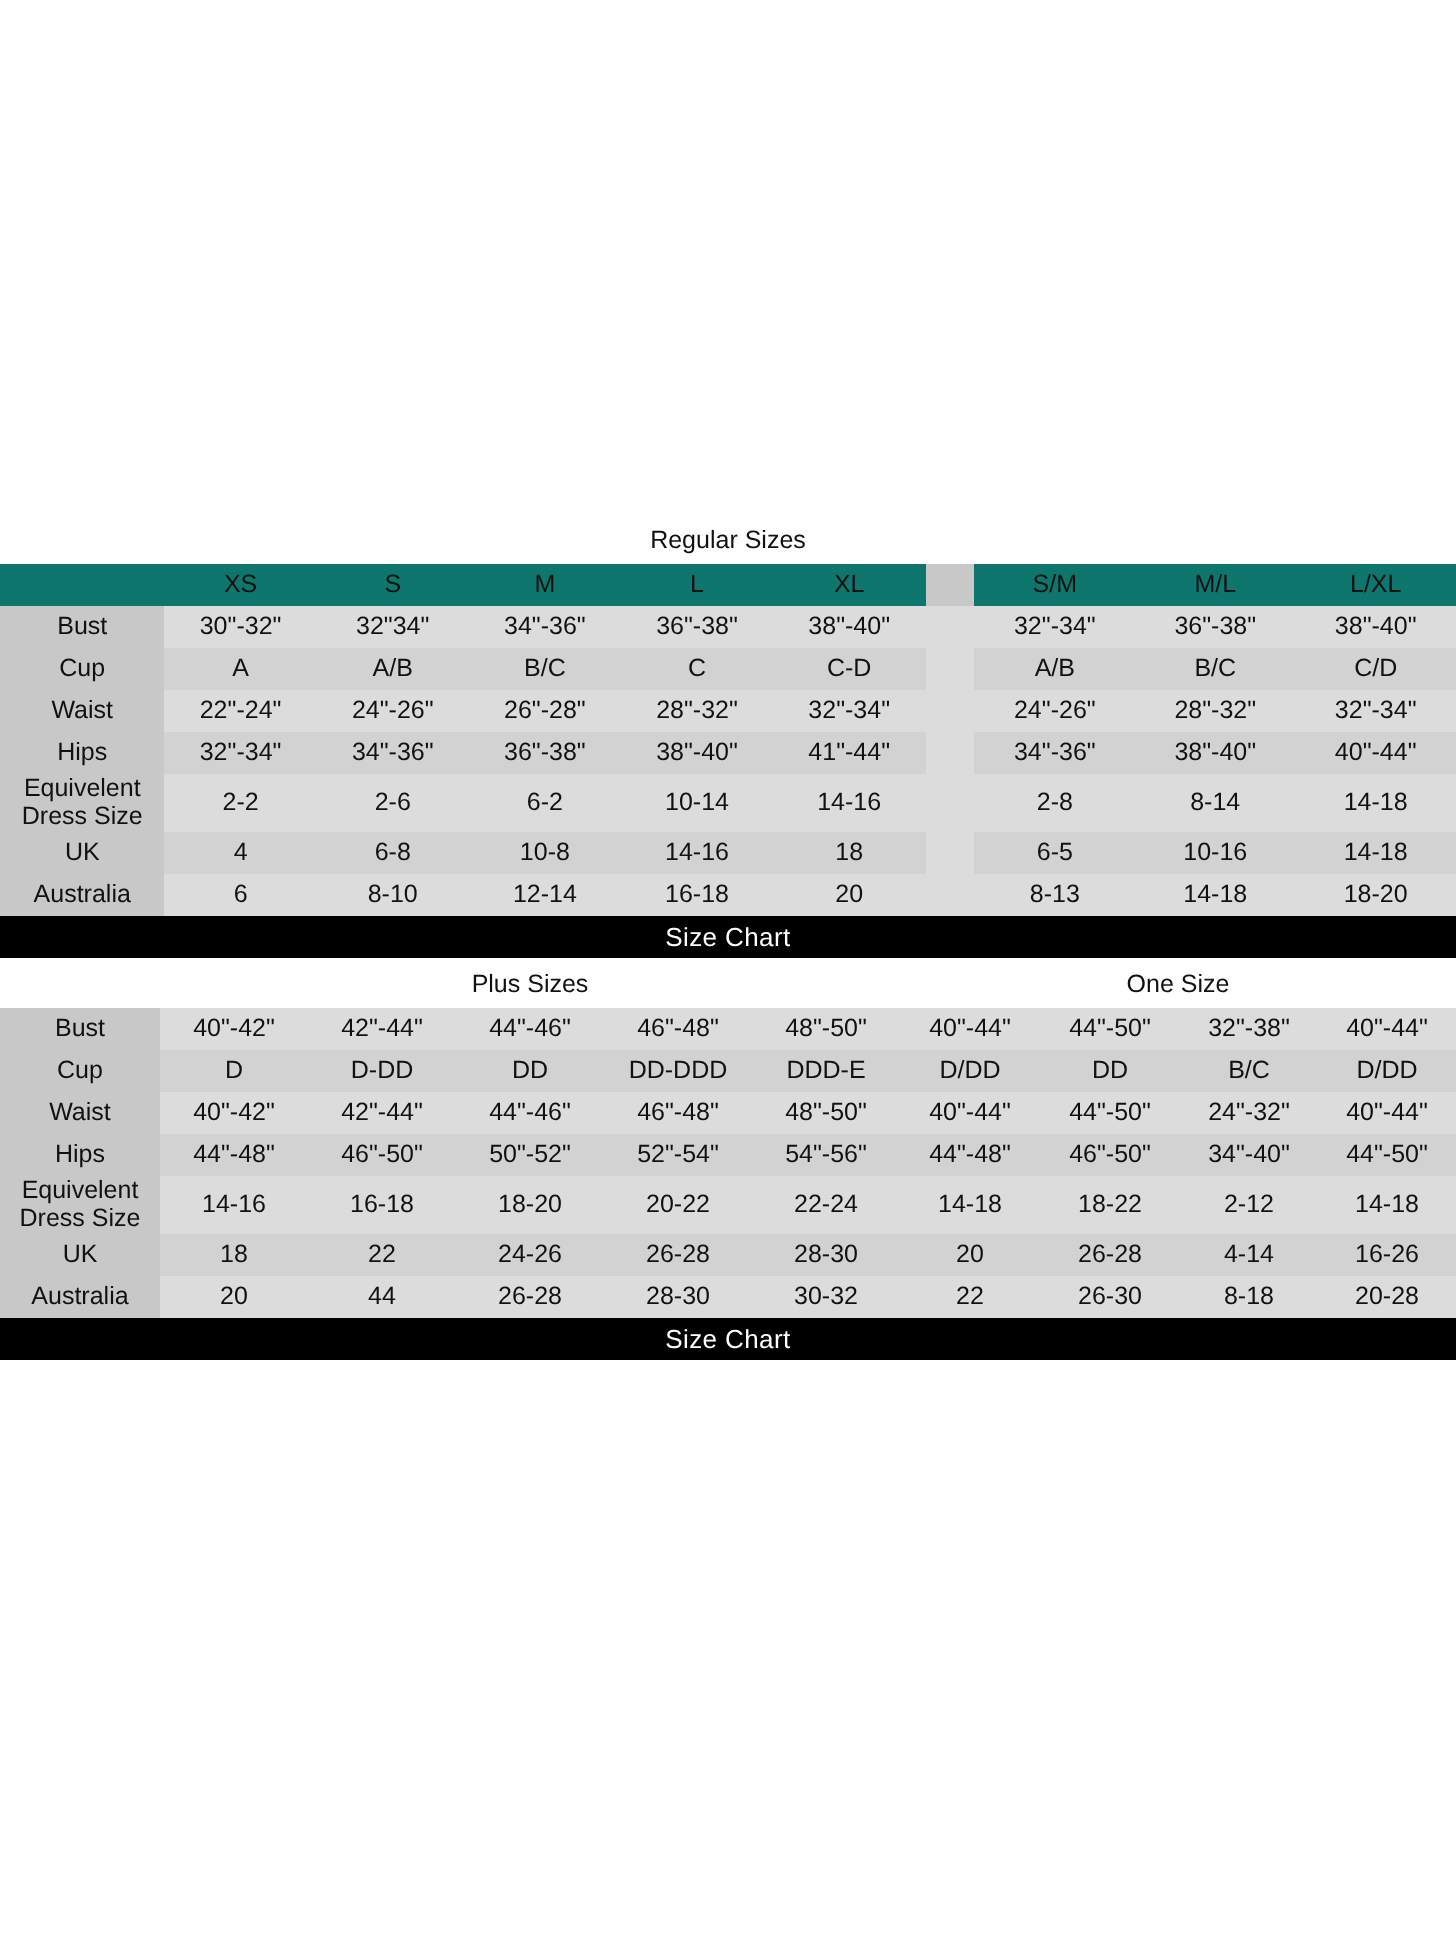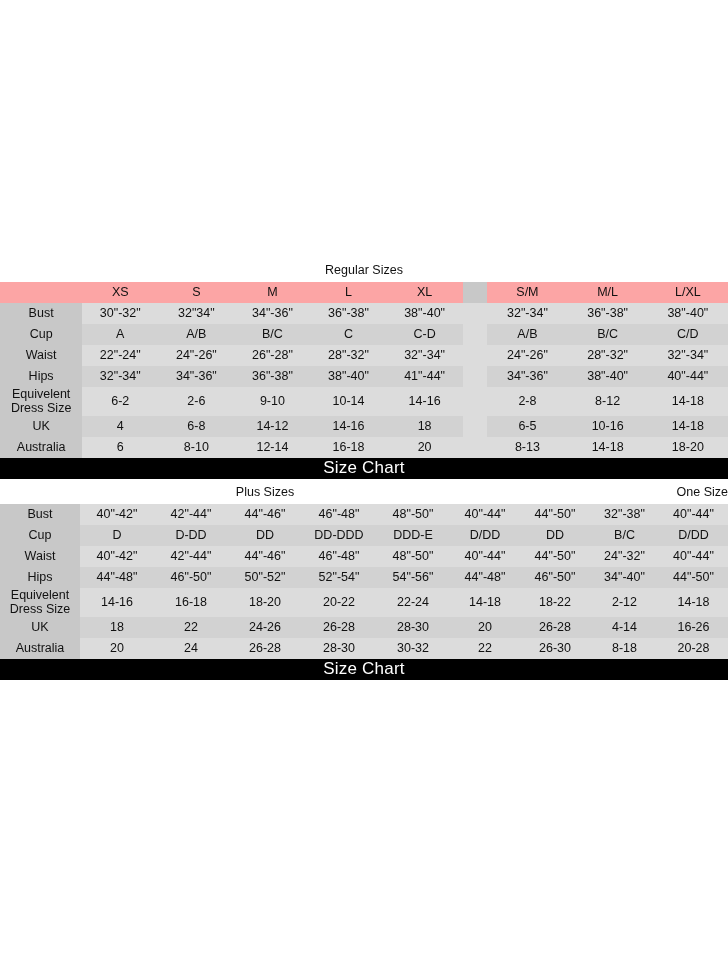--- a/index.html
+++ b/index.html
@@ -51,21 +51,21 @@
   table.size-table td {
     text-align: center;
     vertical-align: middle;
     font-size: 12.5px;
     line-height: 1.15;
     padding: 0;
     height: 21px;
     color: #111111;
   }
   .hdr-row td {
-    background: #fca5a5;
+    background: #0f766e;
     color: #333333;
     font-size: 12.5px;
     height: 20px;
   }
   .rowlabel {
     background: #c8c8c8;
     color: #3a3a3a;
     font-size: 12.5px;
     text-align: center;
     margin-top: 11px;
@@ -87,21 +87,21 @@
     font-size: 12.5px;
   }
   .dress-label span { display: block; }
   .tall td { height: 31px; }
 
   .footer-bar {
     width: 728px;
     height: 21px;
     background: #000000;
     color: #ffffff;
-    font-size: 17px;
+    font-size: 13px;
     display: flex;
     align-items: center;
     justify-content: center;
     letter-spacing: 0.2px;
   }
   .gap {
     width: 728px;
     height: 9px;
     background: #ffffff;
   }
@@ -196,36 +196,36 @@
           <td class="cell alt">34"-36"</td>
           <td class="cell alt">38"-40"</td>
           <td class="cell alt">40"-44"</td>
         </tr>
 
         <tr class="tall">
           <td class="rowlabel dress-label">
             <span>Equivelent</span>
             <span>Dress Size</span>
           </td>
+          <td class="cell">2-2</td>
+          <td class="cell">2-6</td>
           <td class="cell">6-2</td>
-          <td class="cell">2-6</td>
-          <td class="cell">9-10</td>
           <td class="cell">10-14</td>
           <td class="cell">14-16</td>
           <td class="spacer-col"></td>
           <td class="cell">2-8</td>
-          <td class="cell">8-12</td>
+          <td class="cell">8-14</td>
           <td class="cell">14-18</td>
         </tr>
 
         <tr>
           <td class="rowlabel">UK</td>
           <td class="cell alt">4</td>
           <td class="cell alt">6-8</td>
-          <td class="cell alt">14-12</td>
+          <td class="cell alt">10-8</td>
           <td class="cell alt">14-16</td>
           <td class="cell alt">18</td>
           <td class="spacer-col"></td>
           <td class="cell alt">6-5</td>
           <td class="cell alt">10-16</td>
           <td class="cell alt">14-18</td>
         </tr>
 
         <tr>
           <td class="rowlabel">Australia</td>
@@ -244,21 +244,21 @@
 
     <div class="footer-bar">Size Chart</div>
     <div class="gap"></div>
   </div>
 
   <div class="chart-block" id="plus-block">
 
     <div class="title-row">
       <div class="t-label" style="width:80px;"></div>
       <div class="t-label" style="width:370px;">Plus Sizes</div>
-      <div class="t-label" style="width:278px;text-align:right;">One Size</div>
+      <div class="t-label" style="width:278px;">One Size</div>
     </div>
 
     <table class="size-table">
       <colgroup>
         <col style="width:80px">
         <col style="width:74px">
           <col style="width:74px">
           <col style="width:74px">
           <col style="width:74px">
           <col style="width:74px">
@@ -346,21 +346,21 @@
           <td class="cell alt">28-30</td>
           <td class="cell alt">20</td>
           <td class="cell alt">26-28</td>
           <td class="cell alt">4-14</td>
           <td class="cell alt">16-26</td>
         </tr>
 
         <tr>
           <td class="rowlabel">Australia</td>
           <td class="cell">20</td>
-          <td class="cell">24</td>
+          <td class="cell">44</td>
           <td class="cell">26-28</td>
           <td class="cell">28-30</td>
           <td class="cell">30-32</td>
           <td class="cell">22</td>
           <td class="cell">26-30</td>
           <td class="cell">8-18</td>
           <td class="cell">20-28</td>
         </tr>
       </tbody>
     </table>

